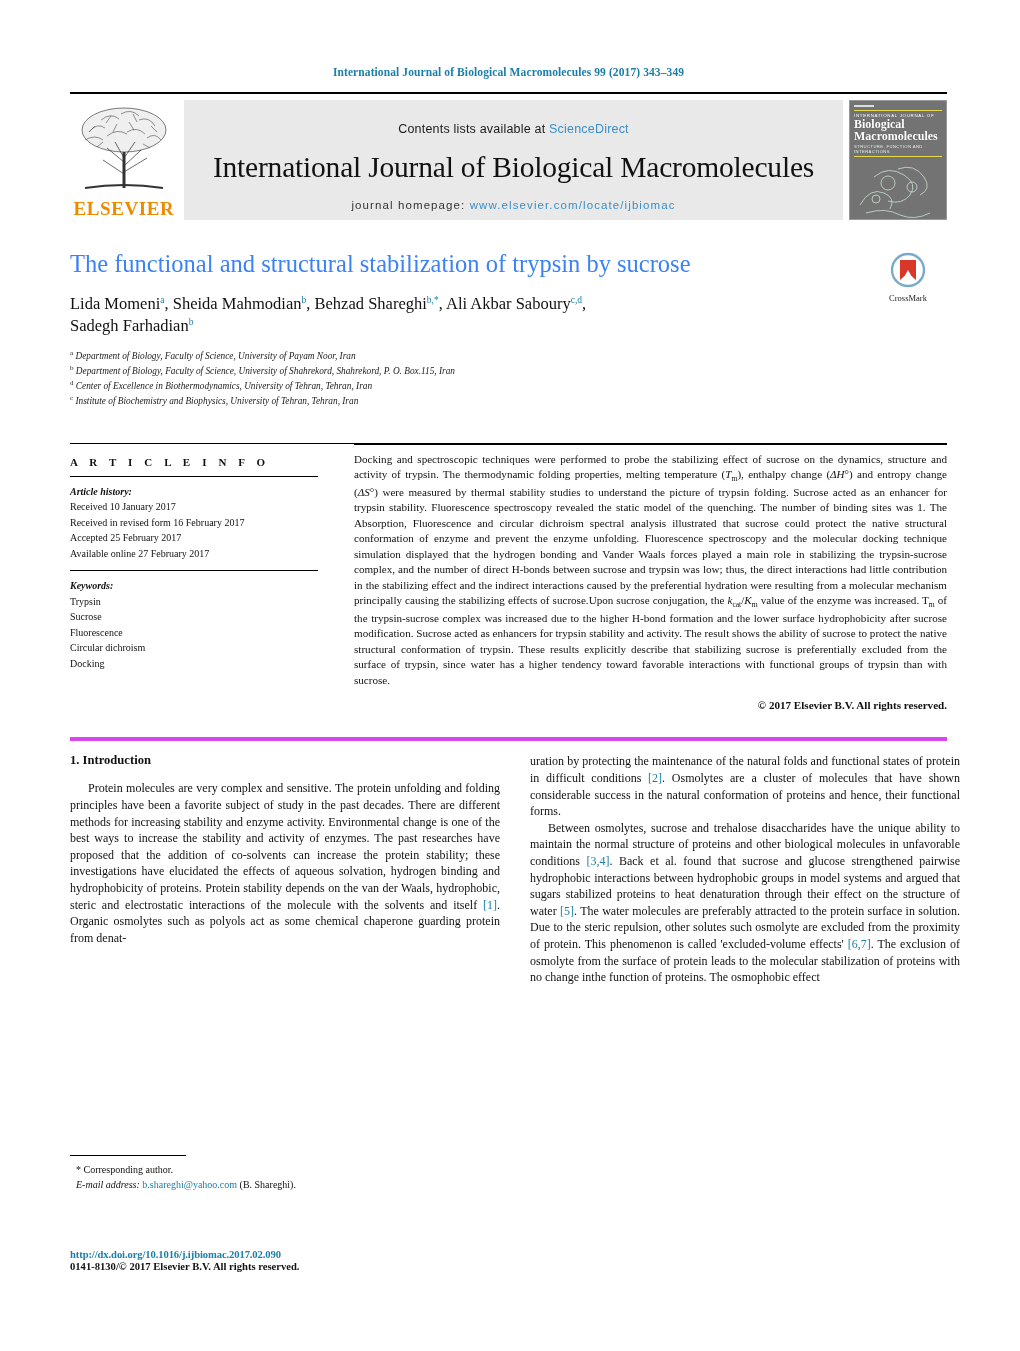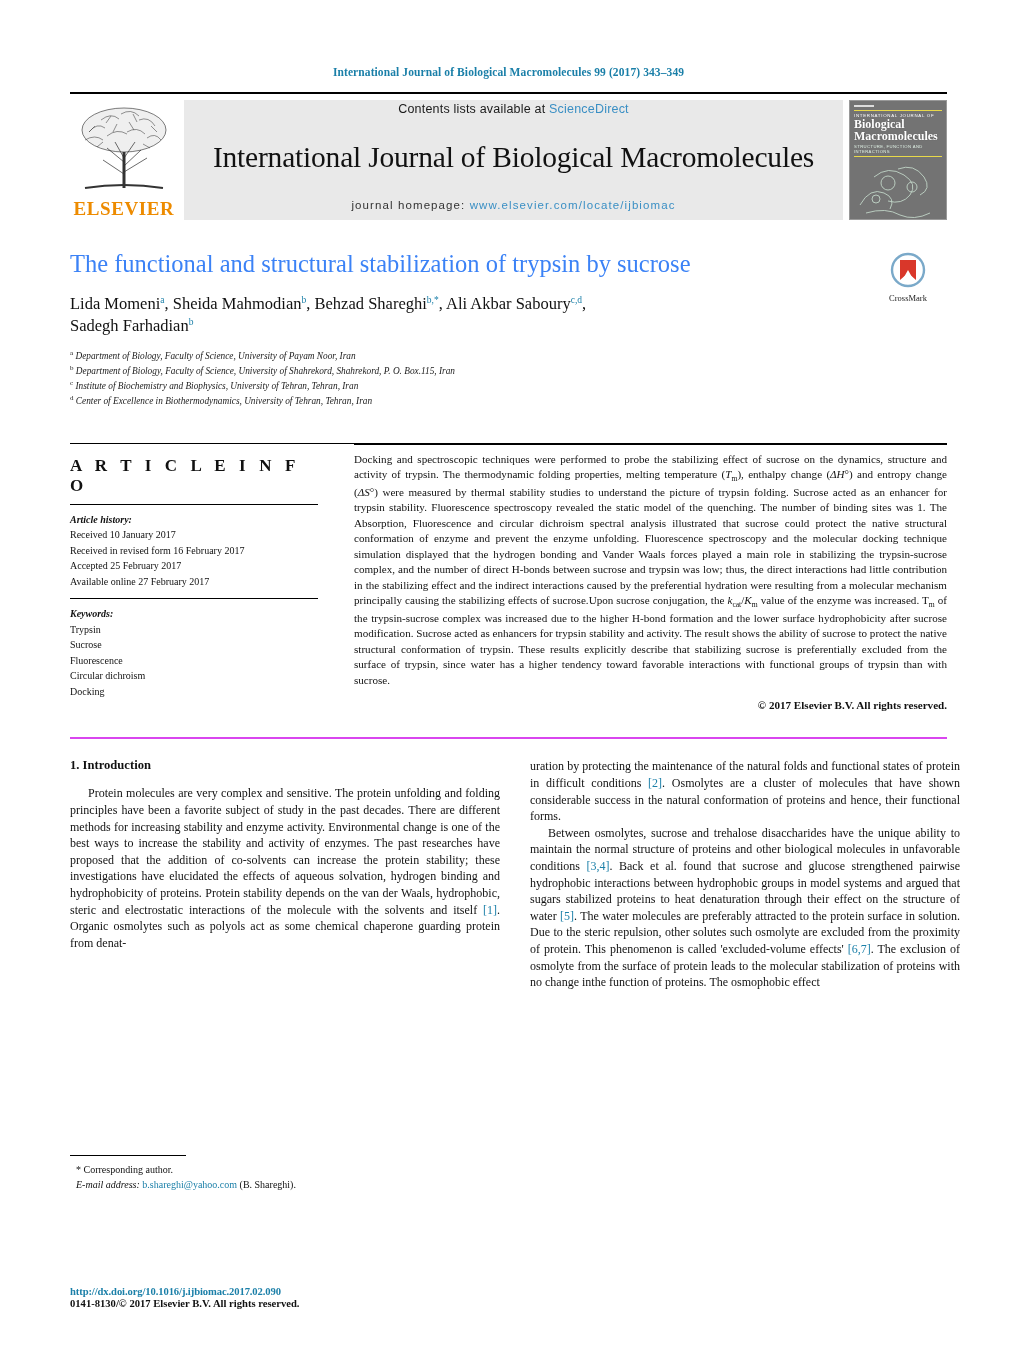--- a/index.html
+++ b/index.html
@@ -57,21 +57,21 @@
   }
   .masthead-center {
     flex: 1 1 auto;
     background: #e9e9e9;
     margin-left: 6px;
     margin-right: 6px;
     display: flex;
     flex-direction: column;
     align-items: center;
     justify-content: space-between;
-    padding: 2px 0 9px 0;
+    padding: 22px 0 9px 0;
   }
   .contents-line {
     font-family: "Liberation Sans", sans-serif;
     font-size: 12.5px;
     color: #1a1a1a;
     letter-spacing: 0.2px;
   }
   .contents-line .sd { color: #3a8fc4; }
   .journal-title {
     font-family: "Liberation Serif", serif;
@@ -175,21 +175,21 @@
     display: flex;
     gap: 36px;
     border-top: 1px solid #000;
     padding-top: 0;
   }
   .col-info { width: 248px; flex: 0 0 248px; }
   .col-abstract { flex: 1 1 auto; }
   .sec-head {
     font-family: "Liberation Serif", serif;
     font-weight: bold;
-    font-size: 17px;
+    font-size: 11px;
     letter-spacing: 4.6px;
     margin: 12px 0 8px 0;
     color: #111;
   }
   .rule { border-top: 1px solid #000; margin: 0 0 7px 0; }
   .info-body {
     font-family: "Liberation Serif", serif;
     font-size: 10px;
     line-height: 1.55;
     color: #111;
@@ -212,22 +212,22 @@
     font-family: "Liberation Serif", serif;
     font-size: 11.1px;
     font-weight: bold;
     margin-top: 11px;
     color: #111;
   }
 
   
   .body-wrap {
     margin: 26px 70px 0 70px;
-    border-top: 2px solid #d946ef;
-    padding-top: 19px;
+    border-top: 4px solid #d946ef;
+    padding-top: 12px;
     display: flex;
     gap: 30px;
   }
   .bcol { width: 430px; flex: 0 0 430px; }
   .sec-title {
     font-family: "Liberation Serif", serif;
     font-weight: bold;
     font-size: 12.6px;
     margin: 0 0 12px 0;
     color: #111;
@@ -261,21 +261,21 @@
     color: #111;
     padding-left: 12px;
     text-indent: -6px;
   }
   .fn-line .em { font-style: italic; }
   .fn-line a, .link { color: #1a7fa8; text-decoration: none; }
 
   .doi-block {
     position: absolute;
     left: 70px;
-    top: 1286px;
+    top: 1249px;
     width: 430px;
   }
   .doi {
     font-family: "Liberation Serif", serif;
     font-size: 10.6px;
     color: #1a7fa8;
     font-weight: bold;
     letter-spacing: -0.1px;
   }
   .issn {
@@ -361,22 +361,22 @@
 
     <h1 class="paper-title">The functional and structural stabilization of trypsin by sucrose</h1>
 
     <div class="authors">
       <span><span>Lida Momeni</span><sup>a</sup><span>, </span></span><span><span>Sheida Mahmodian</span><sup>b</sup><span>, </span></span><span><span>Behzad Shareghi</span><sup class="star">b,*</sup><span>, </span></span><span><span>Ali Akbar Saboury</span><sup>c,d</sup><span>, </span></span><br><span><span>Sadegh Farhadian</span><sup>b</sup></span>
     </div>
 
     <div class="affiliations">
       <div><sup>a</sup> <span>Department of Biology, Faculty of Science, University of Payam Noor, Iran</span></div>
       <div><sup>b</sup> <span>Department of Biology, Faculty of Science, University of Shahrekord, Shahrekord, P. O. Box.115, Iran</span></div>
+      <div><sup>d</sup> <span>Center of Excellence in Biothermodynamics, University of Tehran, Tehran, Iran</span></div>
       <div><sup>c</sup> <span>Institute of Biochemistry and Biophysics, University of Tehran, Tehran, Iran</span></div>
-      <div><sup>d</sup> <span>Center of Excellence in Biothermodynamics, University of Tehran, Tehran, Iran</span></div>
     </div>
   </div>
 
   <div class="info-abstract">
 
     <div class="col-info">
       <div class="sec-head">A R T I C L E    I N F O</div>
       <div class="rule"></div>
       <div class="info-body">
         <div class="lbl">Article history:</div>

